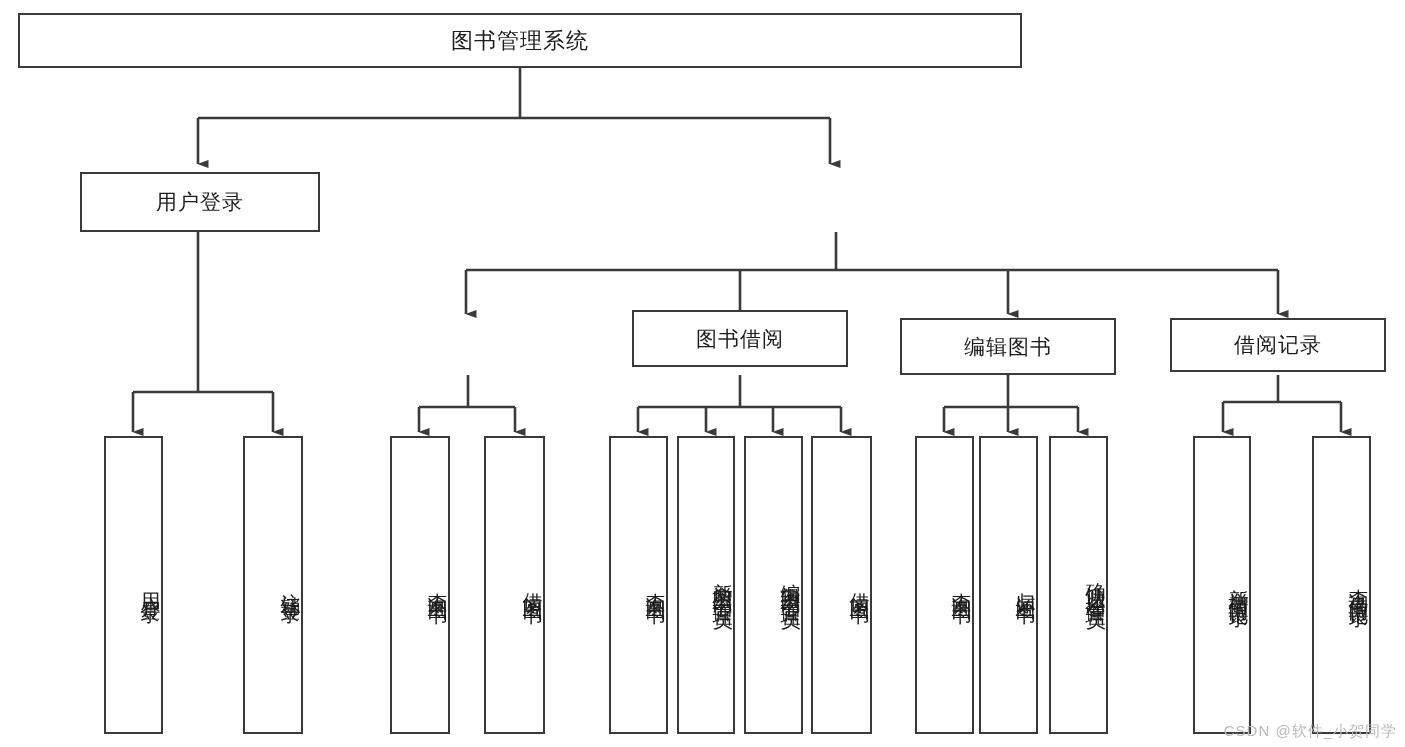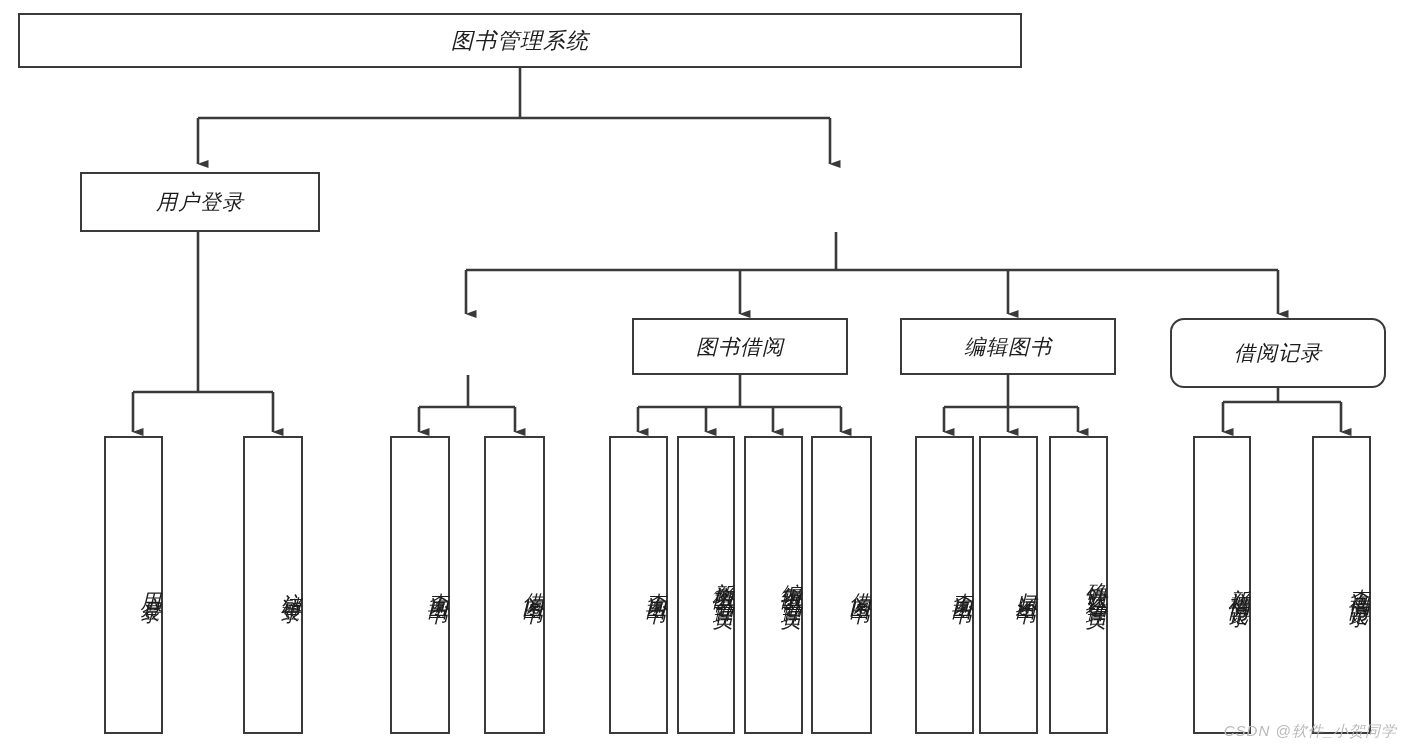--- a/index.html
+++ b/index.html
@@ -1,18 +1,18 @@
 <!DOCTYPE html>
 <html><head>
 <meta charset="utf-8">
 <style>
   html,body{margin:0;padding:0;background:#ffffff;}
   body{width:1405px;height:747px;position:relative;overflow:hidden;
        font-family:"Liberation Sans","DejaVu Sans",sans-serif;color:#1c1c1c;}
-  #canvas{position:absolute;inset:0;width:1405px;height:747px;font-style:italic;}
+  #canvas{position:absolute;inset:0;width:1405px;height:747px;}
   svg.edges{position:absolute;left:0;top:0;width:1405px;height:747px;pointer-events:none;}
   .node{position:absolute;box-sizing:border-box;border:2.2px solid #3a3a3a;background:#ffffff;
         display:flex;align-items:center;justify-content:center;}
   .node.h{font-size:21px;letter-spacing:1px;}
   .node.root{font-size:22px;}
   .node.v{writing-mode:vertical-rl;text-orientation:upright;font-size:20px;
           letter-spacing:4px;line-height:1.05;padding:8px 0;align-items:flex-start;justify-content:center;}
   .node.v span{display:block;}
   .watermark{position:absolute;right:8px;bottom:6px;font-size:15px;color:#b9b9b9;
              letter-spacing:1px;white-space:nowrap;}
@@ -73,27 +73,27 @@
   </svg>
 
   <div class="node h root" style="left:18px;top:13px;width:1004px;height:55px;">
     <span>图书管理系统</span>
   </div>
 
   <div class="node h" style="left:80px;top:172px;width:240px;height:60px;">
     <span>用户登录</span>
   </div>
 
-  <div class="node h" style="left:632px;top:318px;width:216px;height:57px;">
+  <div class="node h" style="left:632px;top:310px;width:216px;height:57px;">
     <span>图书借阅</span>
   </div>
   <div class="node h" style="left:900px;top:318px;width:216px;height:57px;">
     <span>编辑图书</span>
   </div>
-  <div class="node h" style="left:1170px;top:318px;width:216px;height:70px;border-radius:14px;">
+  <div class="node h" style="left:1170px;top:318px;width:216px;height:54px;">
     <span>借阅记录</span>
   </div>
 
   <div class="node v" style="left:104px;top:436px;width:59px;height:298px;">
     <span>用户登录</span>
   </div>
   <div class="node v" style="left:243px;top:436px;width:60px;height:298px;">
     <span>注销登录</span>
   </div>
 

